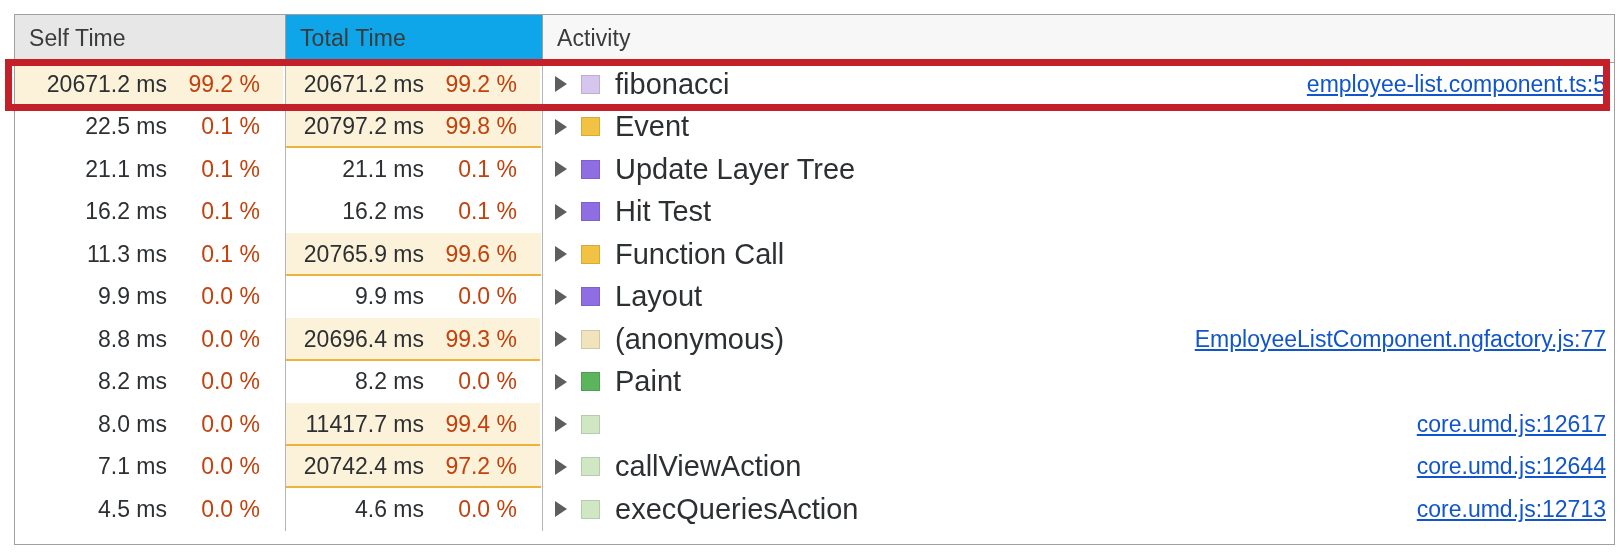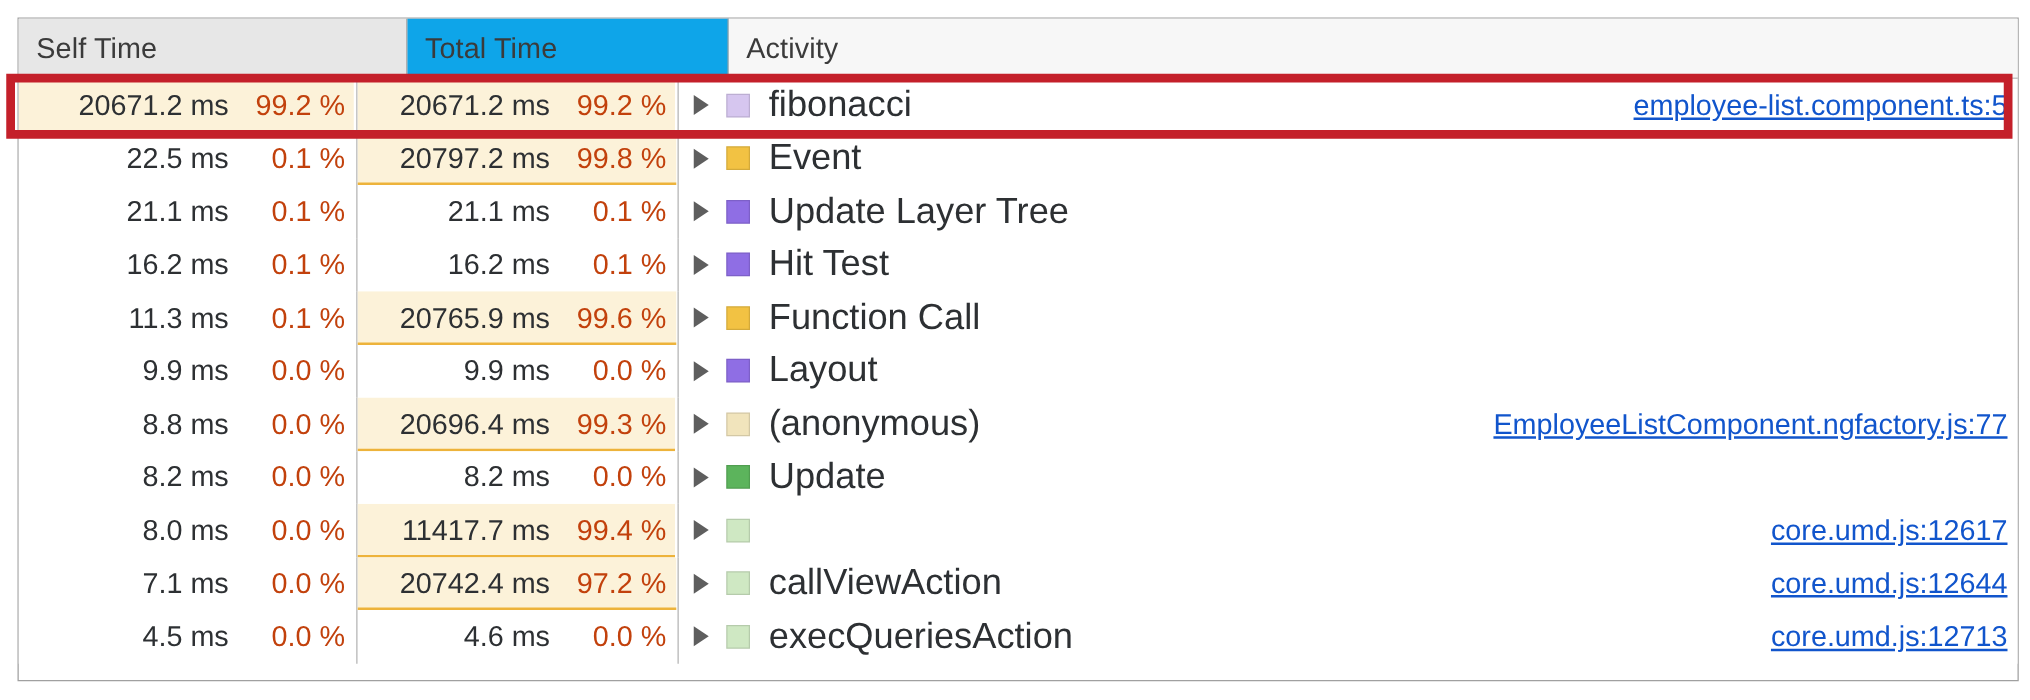--- a/index.html
+++ b/index.html
@@ -46,21 +46,21 @@
     box-sizing: border-box;
     display: flex;
     align-items: center;
     font-size: 23px;
     color: #3b3b3b;
     letter-spacing: 0.1px;
     padding-left: 14px;
     border-right: 1px solid #9e9e9e;
     background: #e7e7e7;
   }
-  .th.self  { width: 311px; }
+  .th.self  { width: 271px; }
   .th.total { width: 257px; background:#0ea5e9;align-items:center; }
   .th.activity { flex: 1; border-right: none; background:#f7f7f7;text-align:center; }
 
   
   .tbody {
     position: relative;
     height: 482px;
   }
   .row {
     display: flex;
@@ -95,21 +95,21 @@
     border-bottom: 2px solid #edb33b;
     box-sizing: border-box;
   }
 
   .numwrap {
     position: relative;
     height: 100%;
     display: flex;
     align-items: center;
     justify-content: flex-end;
-    padding-right: 9px;
+    padding-right: 25px;
     gap: 11px;
   }
   .ms {
     font-size: 23px;
     color: #2d3033;
     white-space: nowrap;
   }
   .pct {
     font-size: 23px;
     color: #c2410c;
@@ -340,21 +340,21 @@
           </div>
           <div class="cell total">
             <div class="numwrap">
               <span class="ms">8.2 ms</span>
               <span class="pct">0.0 %</span>
             </div>
           </div>
           <div class="cell activity">
             <div class="tri"></div>
             <div class="swatch" style="background: rgb(92, 180, 92);"></div>
-            <span class="aname">Update</span>
+            <span class="aname">Paint</span>
             <div class="spacer"></div>
           </div>
         </div>
         <div class="row">
           <div class="cell self">
             <div class="numwrap">
               <span class="ms">8.0 ms</span>
               <span class="pct">0.0 %</span>
             </div>
           </div>

